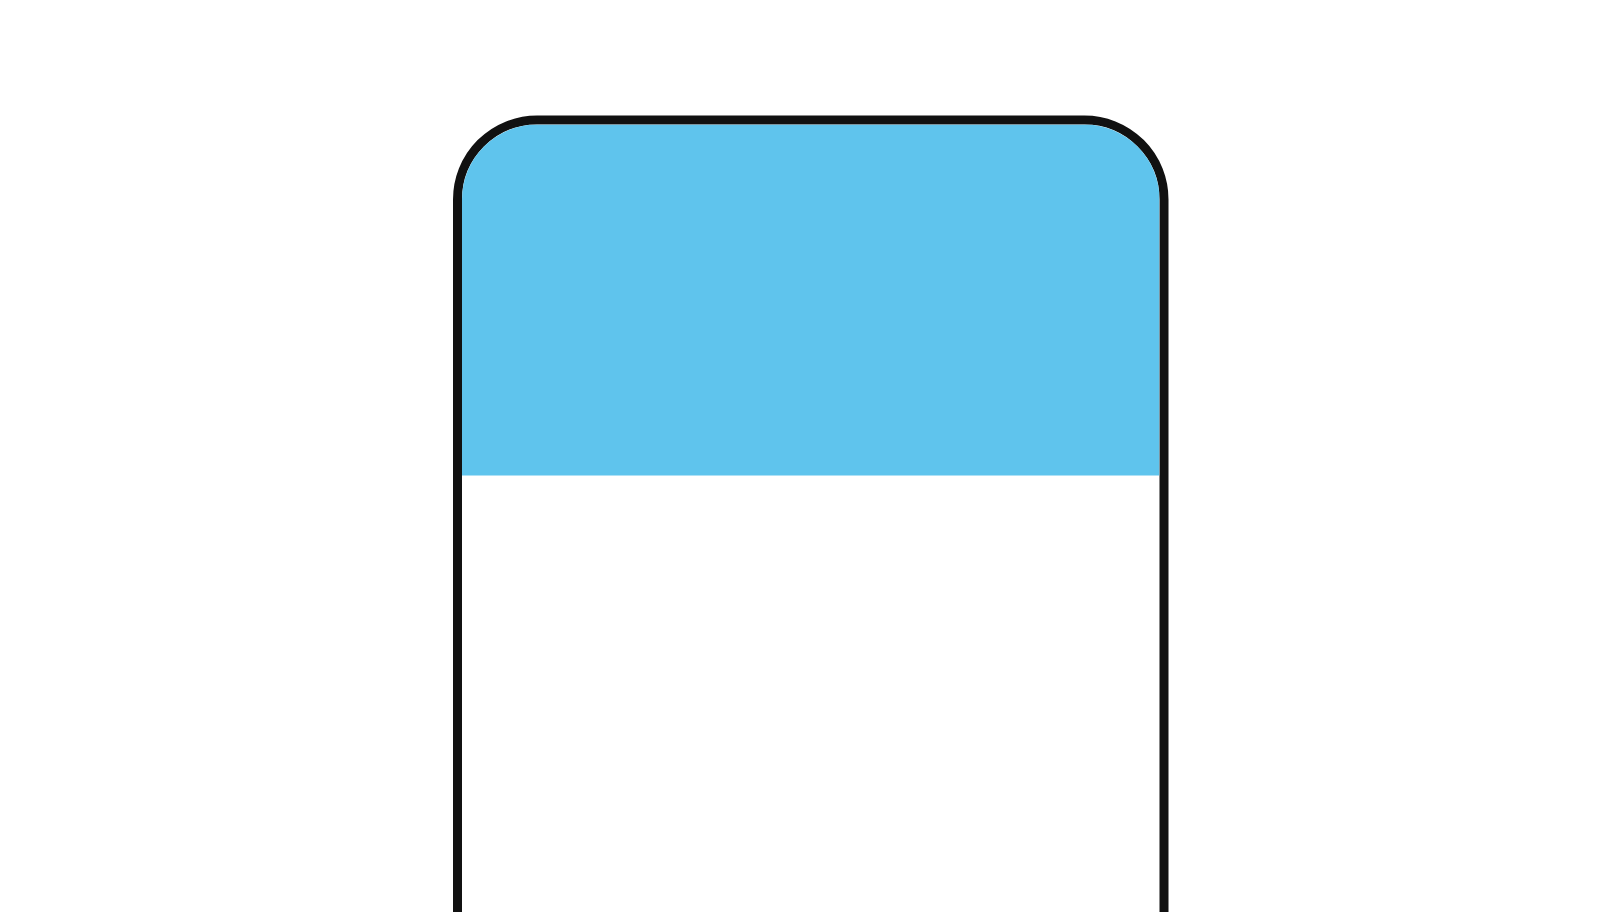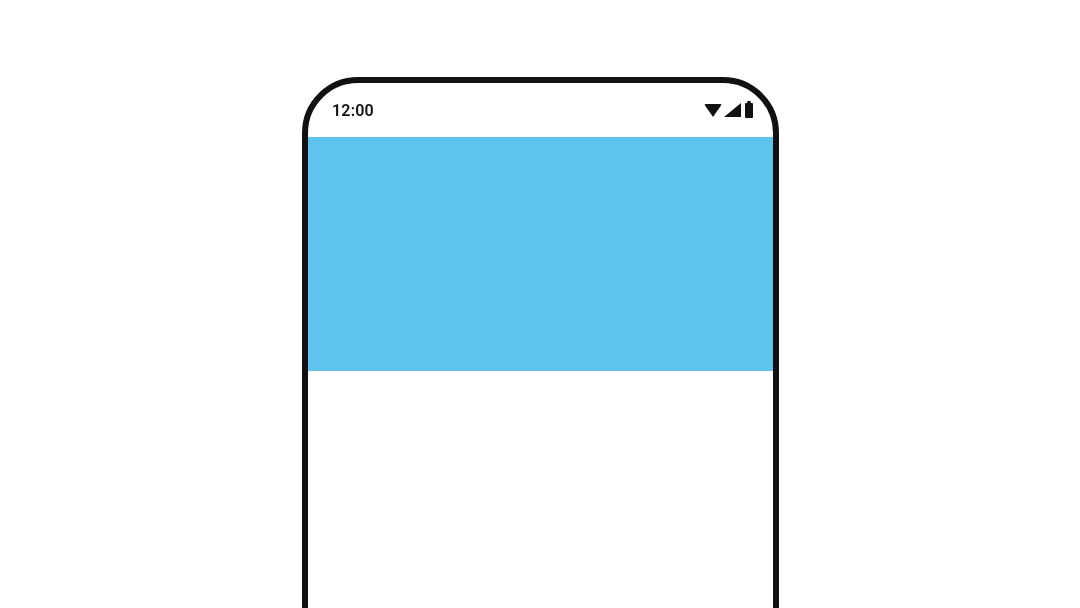--- a/index.html
+++ b/index.html
@@ -72,25 +72,17 @@
       width: 100%;
       height: 234px;
     }
   </style>
 </head>
 <body>
 
 <div class="stage">
   <div class="phone-frame" style="border-color: rgb(17, 17, 17);">
 
-    <div class="status-bar">
-      <span class="status-time">12:00</span>
-      <span class="status-icons">
-        <span class="wifi-icon"></span>
-        <span class="cell-icon"></span>
-        <span class="batt-icon"></span>
-      </span>
-    </div>
 
     <div class="hero-block" style="background: rgb(95, 196, 237);"></div>
 
   </div>
 </div>
 
 </body></html>

